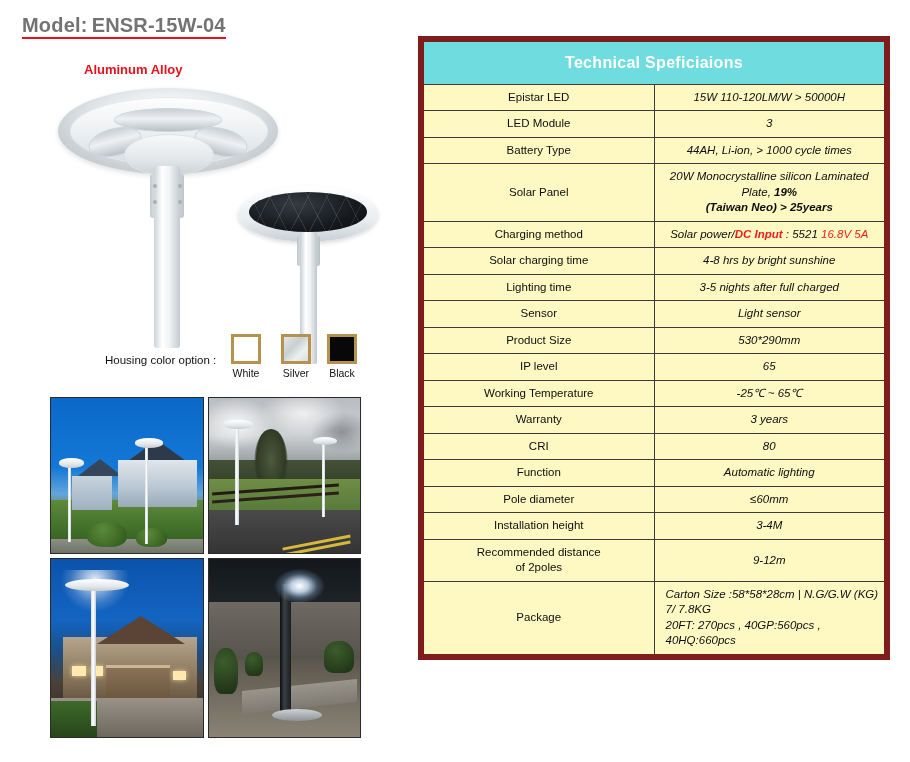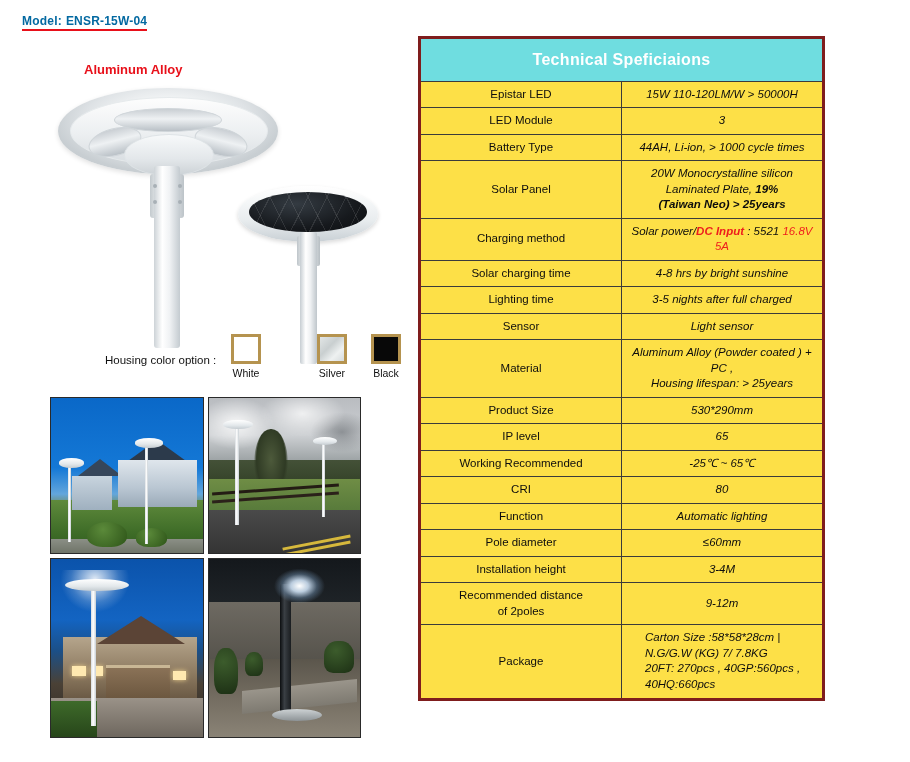--- a/index.html
+++ b/index.html
@@ -10,21 +10,21 @@
     overflow:hidden;
     position:relative;
   }
   .page{position:relative;width:910px;height:762px;}
 
   
   .left-col{position:absolute;left:0;top:0;width:410px;height:762px;}
 
   .model-line{
     position:absolute;left:22px;top:14px;
-    font-size:12px;font-weight:bold;color:#0369a1;
+    font-size:20px;font-weight:bold;color:#737373;
     letter-spacing:.2px;white-space:nowrap;
   }
   .model-line .underline{
     border-bottom:2px solid #e8101a;
     padding-bottom:1px;
   }
   .model-label{margin-right:4px;}
 
   .alloy-label{
     position:absolute;left:84px;top:62px;
@@ -103,22 +103,22 @@
     border-radius:2px;
   }
 
   
   .color-row{position:absolute;left:105px;top:352px;width:280px;height:40px;}
   .color-row .label{
     position:absolute;left:0;top:2px;font-size:11.5px;color:#111;white-space:nowrap;
   }
   .swatch-group{position:absolute;top:-18px;}
   .swatch-group.g1{left:126px;}
-  .swatch-group.g2{left:176px;margin-left:36px;}
-  .swatch-group.g3{left:222px;margin-left:44px;}
+  .swatch-group.g2{left:176px;}
+  .swatch-group.g3{left:222px;}
   .swatch{
     width:30px;height:30px;border:3px solid #b5934f;box-sizing:border-box;
   }
   .swatch.white{background:#ffffff;}
   .swatch.silver{background:linear-gradient(135deg,#e2e6e6 0%,#c9cfd0 40%,#eef1f1 70%,#d6dbdc 100%);}
   .swatch.black{background:#080808;}
   .swatch-name{
     text-align:center;font-size:10.5px;color:#111;margin-top:3px;white-space:nowrap;
   }
 
@@ -275,38 +275,38 @@
     border-radius:2px;
   }
   .p4 .base{
     position:absolute;left:42%;bottom:9%;width:50px;height:12px;
     border-radius:50%/50%;
     background:linear-gradient(180deg,#cdd2d4,#8d9396);
   }
 
   
   .spec-table{
-    position:absolute;left:418px;top:36px;width:407px;
+    position:absolute;left:418px;top:36px;width:472px;
     border-collapse:collapse;
-    border:3px solid #7f1d1d;
+    border:6px solid #7f1d1d;
     table-layout:fixed;
   }
   .spec-table td{
     border:1.5px solid #3b3b3b;
-    background:#fde047;
+    background:#fef9c3;
     font-size:11.5px;
     color:#0d0d0d;
     padding:5px 4px;
     text-align:center;
     vertical-align:middle;
     line-height:1.35;
   }
   .spec-table td.k{width:157px;}
   .spec-table td.v{width:313px;font-style:italic;}
-  .spec-table td.left{text-align:left;padding-left:23px;}
+  .spec-table td.left{text-align:left;padding-left:11px;}
   .spec-header td{
     background:#6fdde0;
     color:#ffffff;
     font-size:16px;
     font-weight:bold;
     padding:10px 4px;
     letter-spacing:.3px;
     border-bottom:1.5px solid #3b3b3b;
   }
   .b{font-weight:bold;}
@@ -469,39 +469,36 @@
       </tr>
       <tr>
         <td class="k">Lighting time</td>
         <td class="v">3-5 nights after full charged</td>
       </tr>
       <tr>
         <td class="k">Sensor</td>
         <td class="v">Light sensor</td>
       </tr>
 
-      <tr>
-        <td class="k">Material</td>
-        <td class="v">
-          <span>Aluminum Alloy (Powder coated )  + PC ,</span><br>
-          <span>Housing lifespan: &gt; 25years</span>
-        </td>
-      </tr>
 
       <tr>
         <td class="k">Product Size</td>
         <td class="v">530*290mm</td>
       </tr>
       <tr>
         <td class="k">IP level</td>
         <td class="v">65</td>
       </tr>
       <tr>
-        <td class="k">Working Recommended</td>
+        <td class="k">Working Temperature</td>
         <td class="v">-25℃ ~ 65℃</td>
+      </tr>
+      <tr>
+        <td class="k">Warranty</td>
+        <td class="v">3 years</td>
       </tr>
       <tr>
         <td class="k">CRI</td>
         <td class="v">80</td>
       </tr>
       <tr>
         <td class="k">Function</td>
         <td class="v">Automatic lighting</td>
       </tr>
       <tr>

